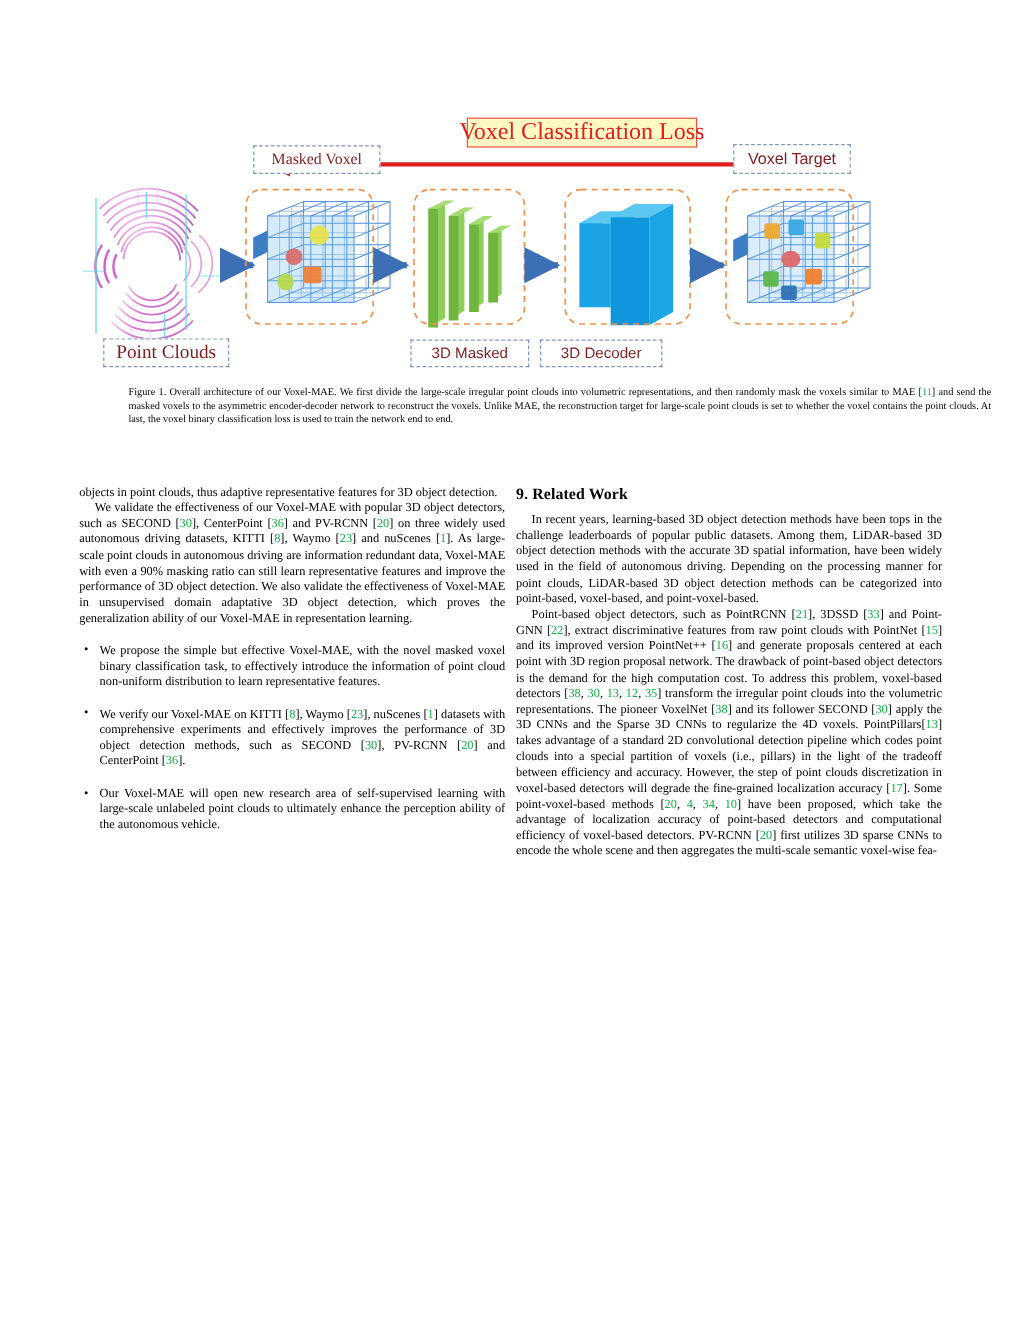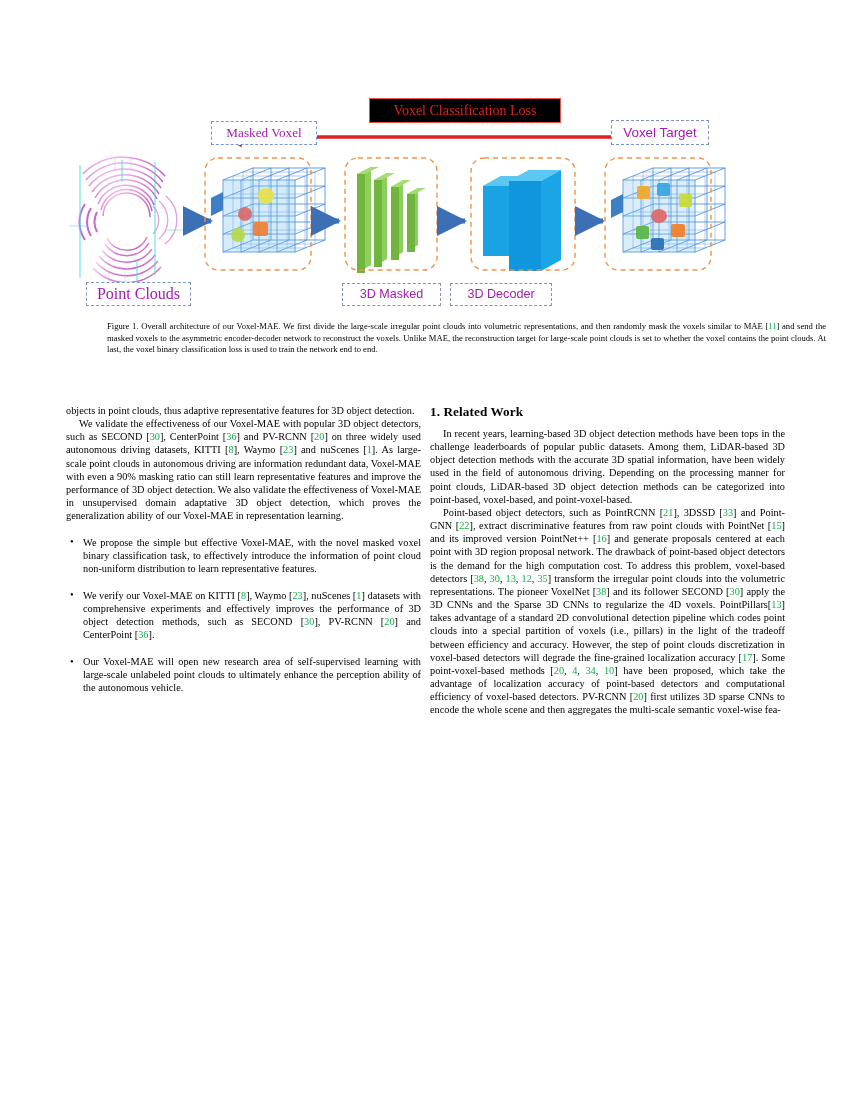--- a/index.html
+++ b/index.html
@@ -23,36 +23,37 @@
     left:65px; top:88px; width:720px; height:225px;
   }
   .fig-canvas{position:absolute;left:0;top:0;width:720px;height:225px;}
 
   
   .lbl{
     position:absolute;
     border:1px dashed #7d95c4;
     background:#fff;
     font-family:"Liberation Serif", serif;
-    color:#a21caf;
+    color:#7f1d1d;
     text-align:center;
     white-space:nowrap;
     line-height:1;
     display:flex;align-items:center;justify-content:center;
   }
   .lbl.sans{font-family:"Liberation Sans", sans-serif;}
   .lbl-loss{
     position:absolute;
     border:1px solid #e8544a;
-    background:#000000;
+    background:#fef9c3;
     color:#e02020;
     font-family:"Liberation Serif", serif;
-    font-size:14px;
+    font-size:20px;
     display:flex;align-items:center;justify-content:center;
     white-space:nowrap;
+    margin-left:20px;
   }
 
   
   .caption{
     position:absolute;
     left:66px; top:321px; width:719px;
     font-size:8.6px;
     line-height:11.6px;
     text-align:justify;
     font-family:"Liberation Serif", serif;
@@ -406,20 +407,20 @@
 
     <ul class="bullets">
       <li><span>We propose the simple but effective Voxel-MAE, with the novel masked voxel binary classification task, to effectively introduce the information of point cloud non-uniform distribution to learn representative features.</span></li>
       <li><span>We verify our Voxel-MAE on KITTI [</span><span class="cite">8</span><span>], Waymo [</span><span class="cite">23</span><span>], nuScenes [</span><span class="cite">1</span><span>] datasets with comprehensive experiments and effectively improves the performance of 3D object detection methods, such as SECOND [</span><span class="cite">30</span><span>], PV-RCNN [</span><span class="cite">20</span><span>] and CenterPoint [</span><span class="cite">36</span><span>].</span></li>
       <li><span>Our Voxel-MAE will open new research area of self-supervised learning with large-scale unlabeled point clouds to ultimately enhance the perception ability of the autonomous vehicle.</span></li>
     </ul>
   </div>
 
   <div class="col col-right">
 
-    <h2 class="sec">1. Related Work</h2>
+    <h2 class="sec">9. Related Work</h2>
 
     <p class="ind">In recent years, learning-based 3D object detection methods have been tops in the challenge leaderboards of popular public datasets. Among them, LiDAR-based 3D object detection methods with the accurate 3D spatial information, have been widely used in the field of autonomous driving. Depending on the processing manner for point clouds, LiDAR-based 3D object detection methods can be categorized into point-based, voxel-based, and point-voxel-based.</p>
 
     <p class="ind"><span>Point-based object detectors, such as PointRCNN [</span><span class="cite">21</span><span>], 3DSSD [</span><span class="cite">33</span><span>] and Point-GNN [</span><span class="cite">22</span><span>], extract discriminative features from raw point clouds with PointNet [</span><span class="cite">15</span><span>] and its improved version PointNet++ [</span><span class="cite">16</span><span>] and generate proposals centered at each point with 3D region proposal network. The drawback of point-based object detectors is the demand for the high computation cost. To address this problem, voxel-based detectors [</span><span class="cite">38</span><span>, </span><span class="cite">30</span><span>, </span><span class="cite">13</span><span>, </span><span class="cite">12</span><span>, </span><span class="cite">35</span><span>] transform the irregular point clouds into the volumetric representations. The pioneer VoxelNet [</span><span class="cite">38</span><span>] and its follower SECOND [</span><span class="cite">30</span><span>] apply the 3D CNNs and the Sparse 3D CNNs to regularize the 4D voxels. PointPillars[</span><span class="cite">13</span><span>] takes advantage of a standard 2D convolutional detection pipeline which codes point clouds into a special partition of voxels (i.e., pillars) in the light of the tradeoff between efficiency and accuracy. However, the step of point clouds discretization in voxel-based detectors will degrade the fine-grained localization accuracy [</span><span class="cite">17</span><span>]. Some point-voxel-based methods [</span><span class="cite">20</span><span>, </span><span class="cite">4</span><span>, </span><span class="cite">34</span><span>, </span><span class="cite">10</span><span>] have been proposed, which take the advantage of localization accuracy of point-based detectors and computational efficiency of voxel-based detectors. PV-RCNN [</span><span class="cite">20</span><span>] first utilizes 3D sparse CNNs to encode the whole scene and then aggregates the multi-scale semantic voxel-wise fea-</span></p>
   </div>
 
 </div>
 
 </body></html>

